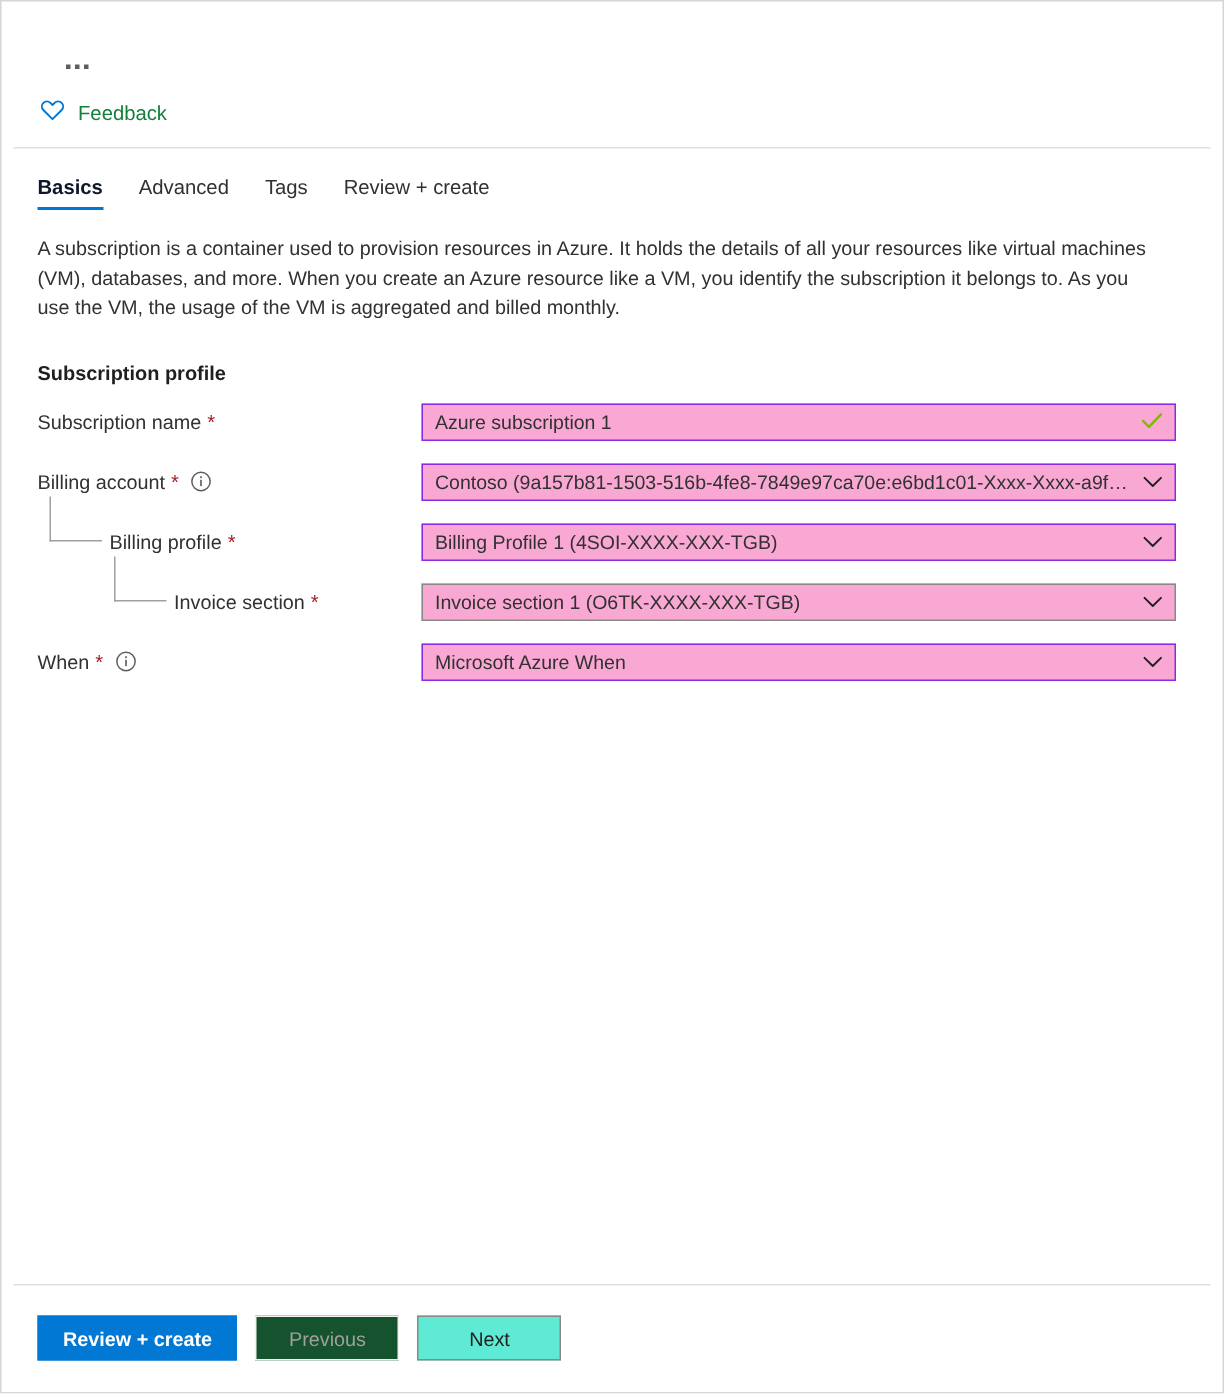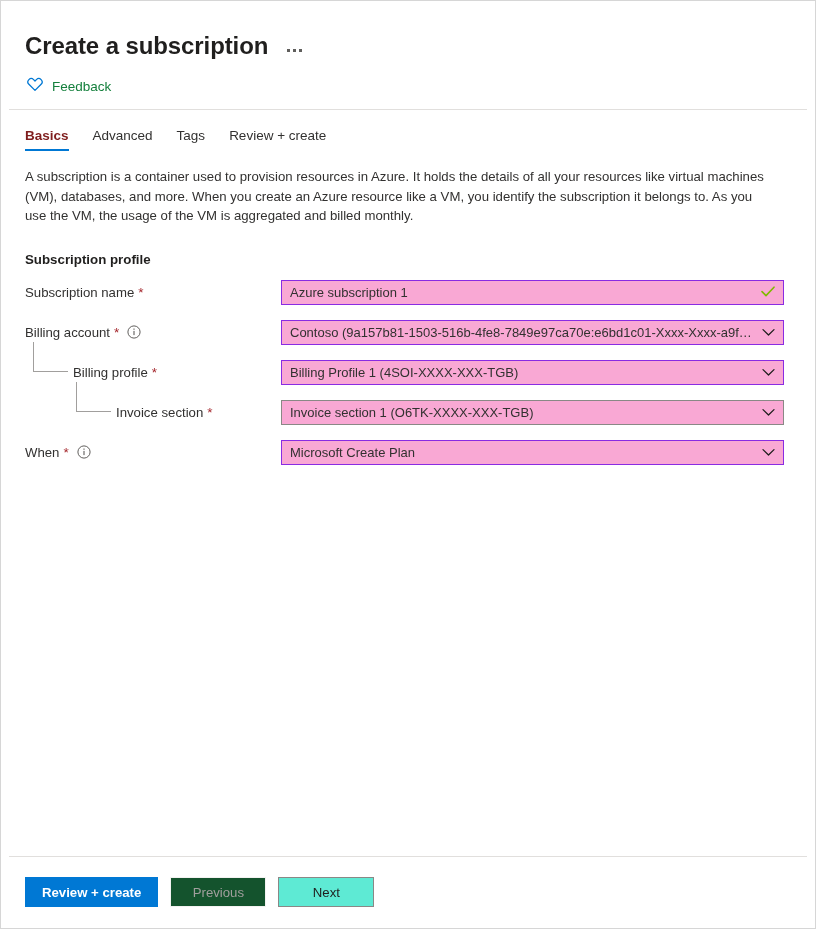--- a/index.html
+++ b/index.html
@@ -89,21 +89,21 @@
     font-size: 13.5px;
     color: #323130;
     padding: 6px 12px 10px 12px;
     cursor: pointer;
     background: none;
     border: none;
     font-family: "Liberation Sans", sans-serif;
     white-space: nowrap;
   }
   .tab:first-child { padding-left: 0; }
-  .tab.active { font-weight: 700; color: #7f1d1d; }
+  .tab.active { font-weight: 700; color: #0f172a; }
   .tab.active::after {
     content: "";
     position: absolute;
     left: 0;
     right: 12px;
     bottom: 2px;
     height: 2px;
     background: #0078d4;
   }
 
@@ -248,21 +248,20 @@
     color: #201f1e;
     border: 1px solid #8a8886;
   }
 </style>
 </head>
 <body>
 
 <div class="page">
 
   <div class="header">
-    <div class="page-title">Create a subscription</div>
     <button class="ellipsis-btn" title="More">
       <span class="dot"></span>
       <span class="dot"></span>
       <span class="dot"></span>
     </button>
   </div>
 
   <div class="toolbar">
     <button class="feedback">
       <span class="heart-icon">
@@ -382,21 +381,21 @@
               <svg width="14" height="14" viewBox="0 0 14 14" xmlns="http://www.w3.org/2000/svg">
                 <circle cx="7" cy="7" r="6.1" stroke="#605e5c" stroke-width="1" fill="none"></circle>
                 <rect x="6.45" y="5.9" width="1.1" height="4.2" fill="#605e5c"></rect>
                 <rect x="6.45" y="3.5" width="1.1" height="1.3" fill="#605e5c"></rect>
               </svg>
             </span>
           </span>
         </div>
         <div class="control">
           <div class="select-box">
-            <span class="box-value">Microsoft Create Plan</span>
+            <span class="box-value">Microsoft Azure When</span>
             <span class="chev-icon">
               <svg width="13" height="9" viewBox="0 0 13 9" xmlns="http://www.w3.org/2000/svg">
                 <path d="M1 1.6 L6.5 7 L12 1.6" stroke="#201f1e" stroke-width="1.3" fill="none" stroke-linecap="round" stroke-linejoin="round"></path>
               </svg>
             </span>
           </div>
         </div>
       </div>
 
     </div>

